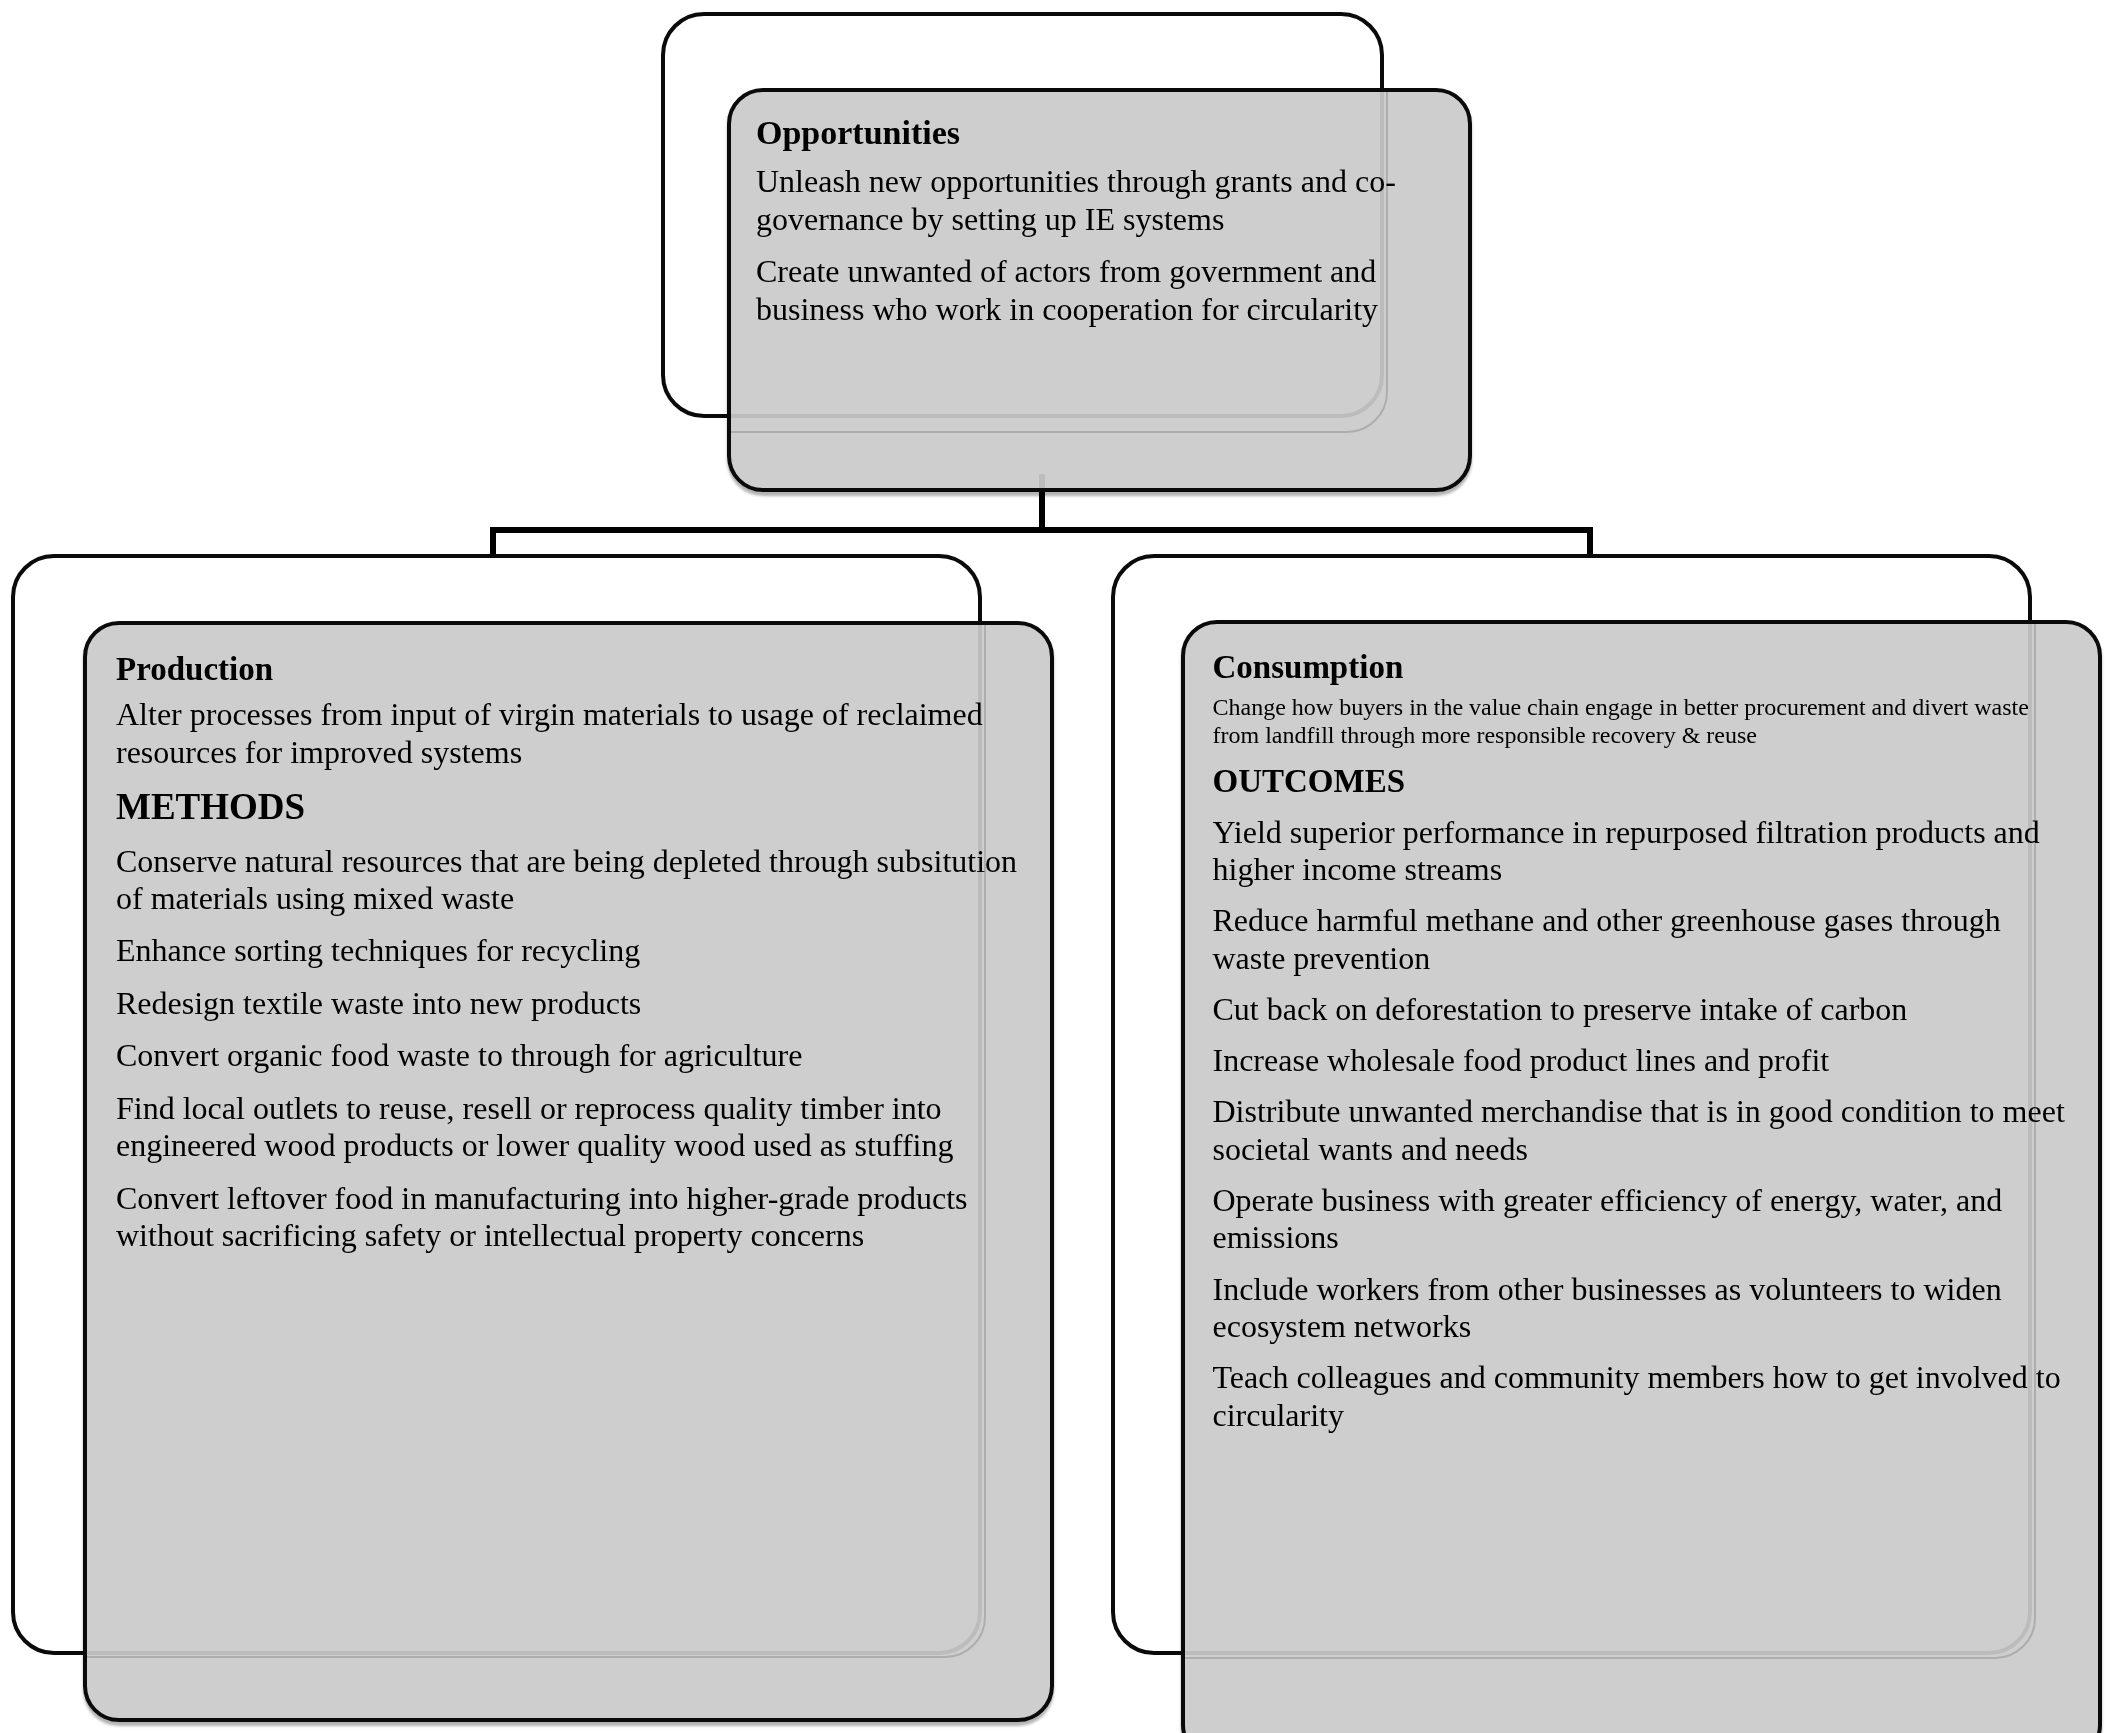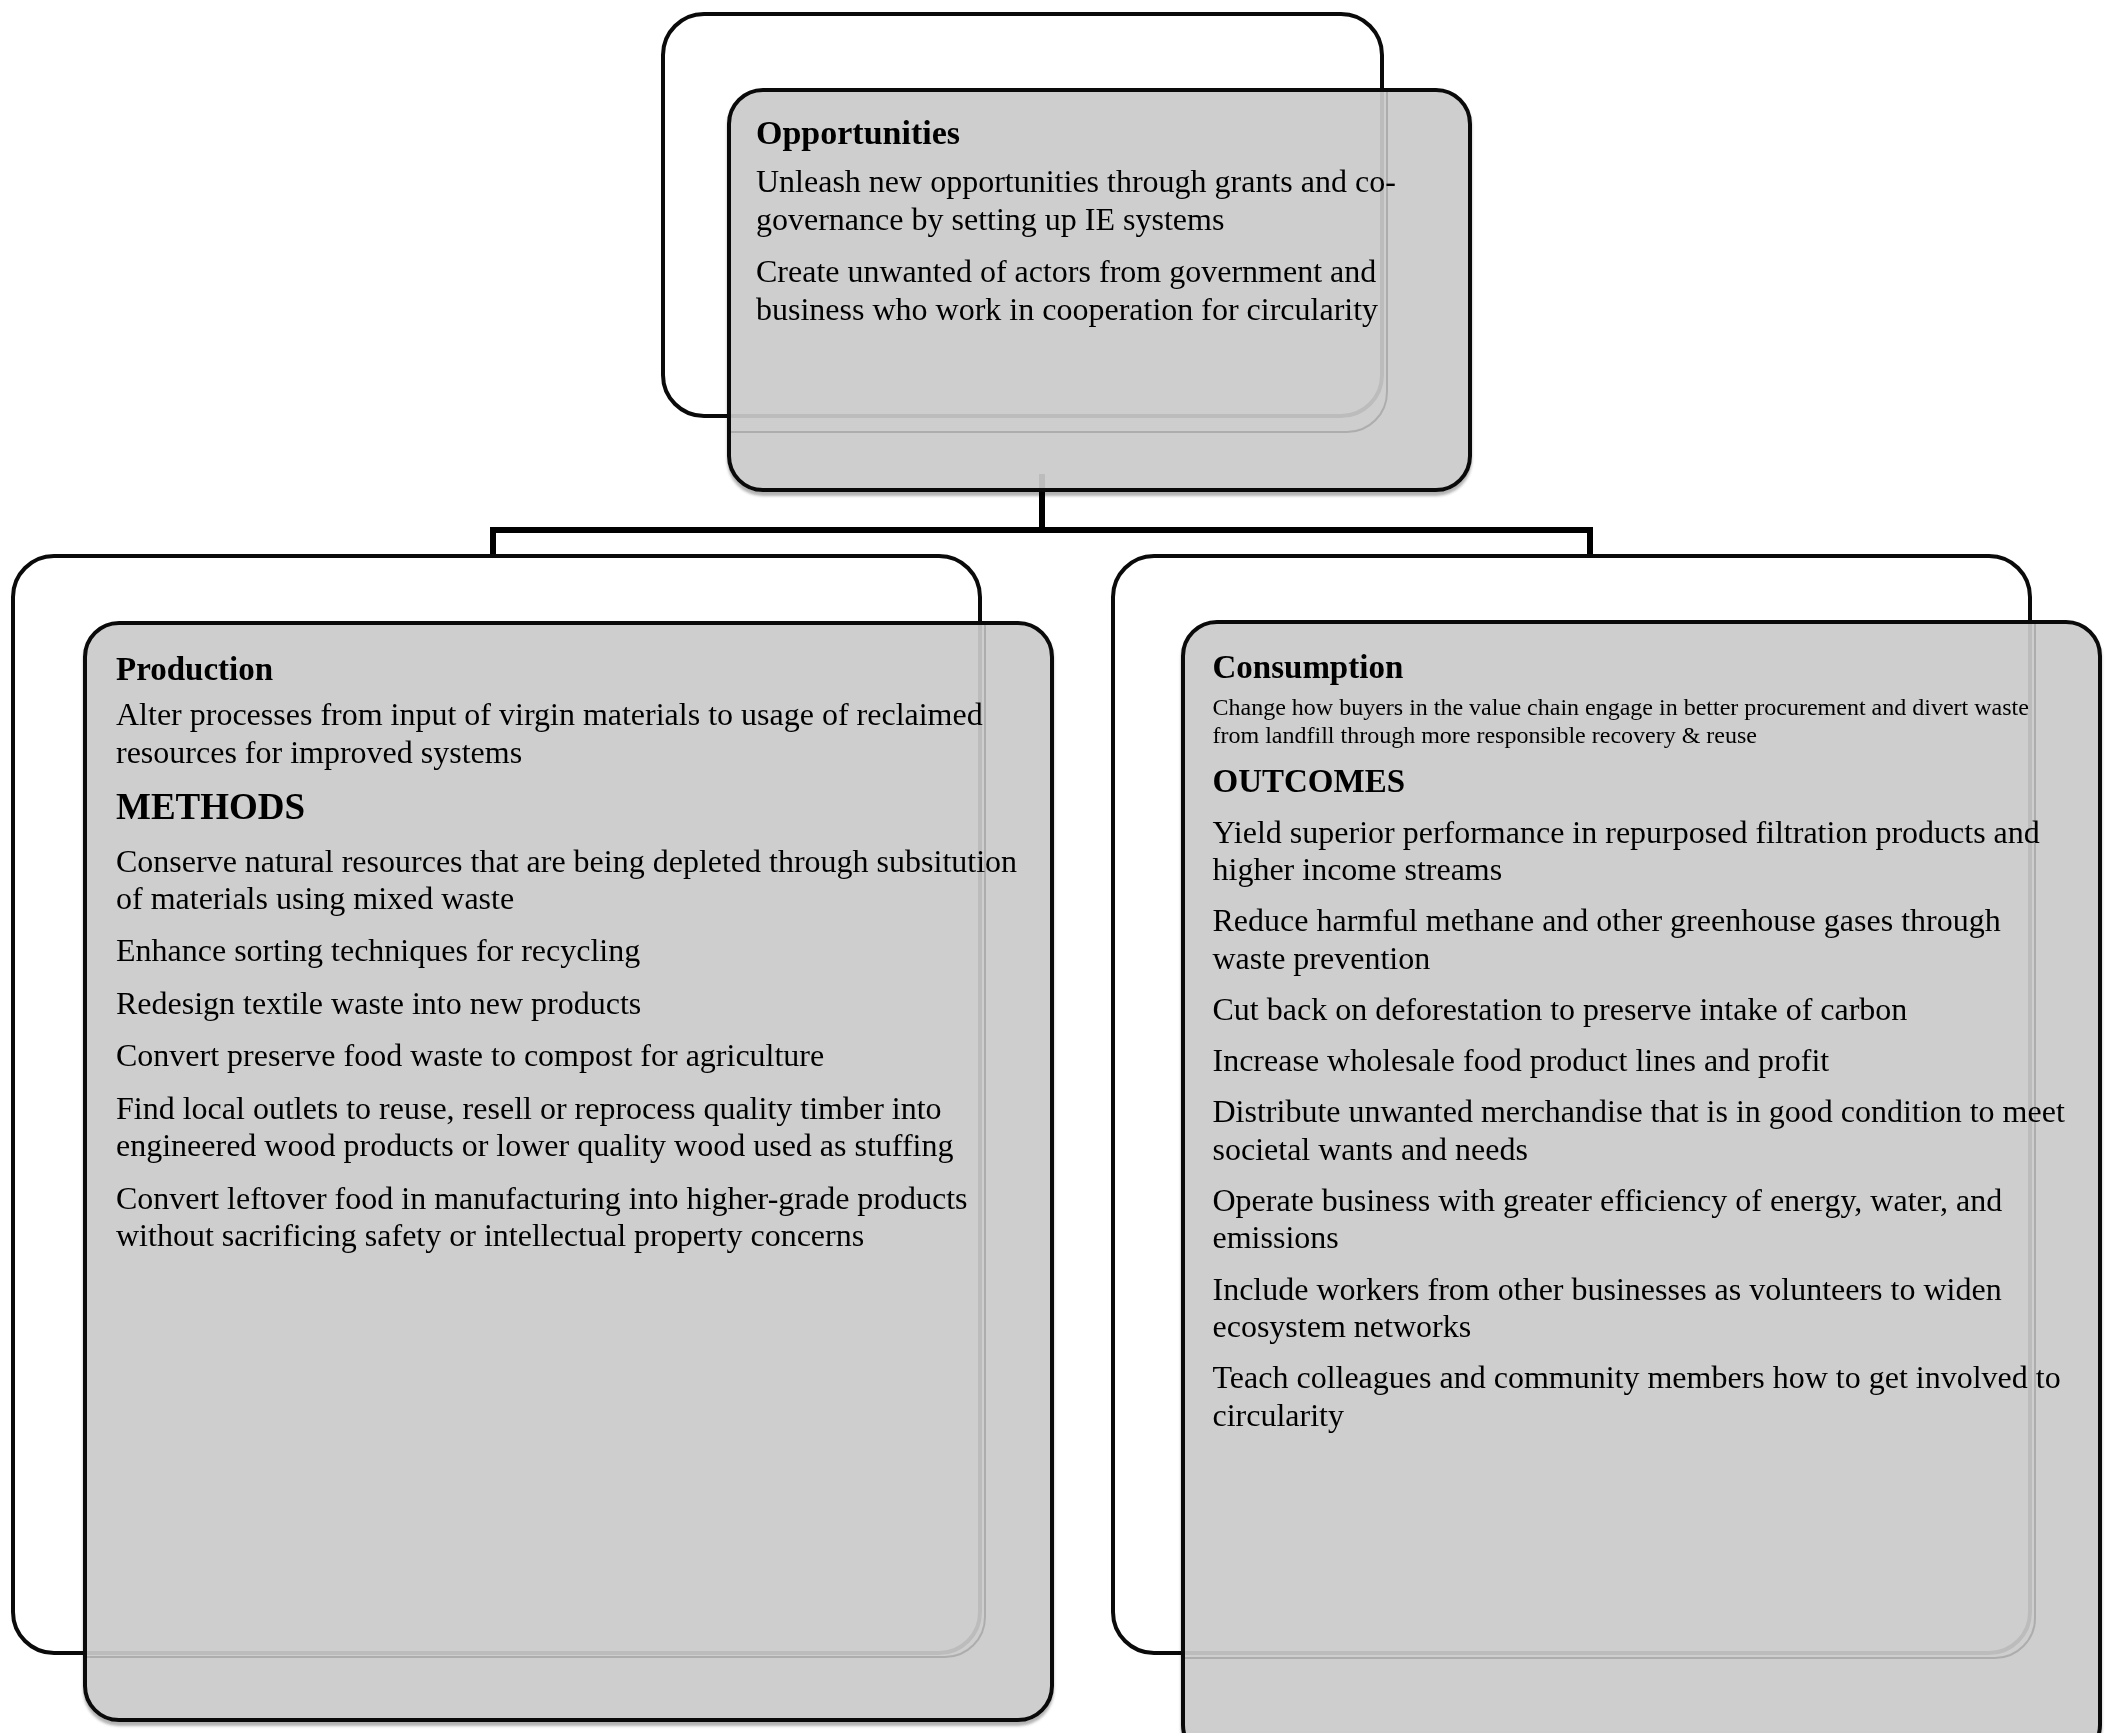--- a/index.html
+++ b/index.html
@@ -152,21 +152,21 @@
         <p class="node-subtitle">Alter processes from input of virgin materials to usage of reclaimed resources for improved systems</p>
         <div class="gap-lg"></div>
         <p class="section-label">METHODS</p>
         <div class="gap-lg"></div>
         <p class="bullet-item">Conserve natural resources that are being depleted through subsitution of materials using mixed waste</p>
         <div class="gap-lg"></div>
         <p class="bullet-item">Enhance sorting techniques for recycling</p>
         <div class="gap-lg"></div>
         <p class="bullet-item">Redesign textile waste into new products</p>
         <div class="gap-lg"></div>
-        <p class="bullet-item">Convert preserve food waste to compost for agriculture</p>
+        <p class="bullet-item">Convert organic food waste to through for agriculture</p>
         <div class="gap-lg"></div>
         <p class="bullet-item">Find local outlets to reuse, resell or reprocess quality timber into engineered wood products or lower quality wood used as stuffing</p>
         <div class="gap-lg"></div>
         <p class="bullet-item">Convert leftover food in manufacturing into higher-grade products without sacrificing safety or intellectual property concerns</p>
         <div class="gap-lg"></div>
       </div>
     </div>
   </div>
 
   <div class="node" id="node-consumption">

